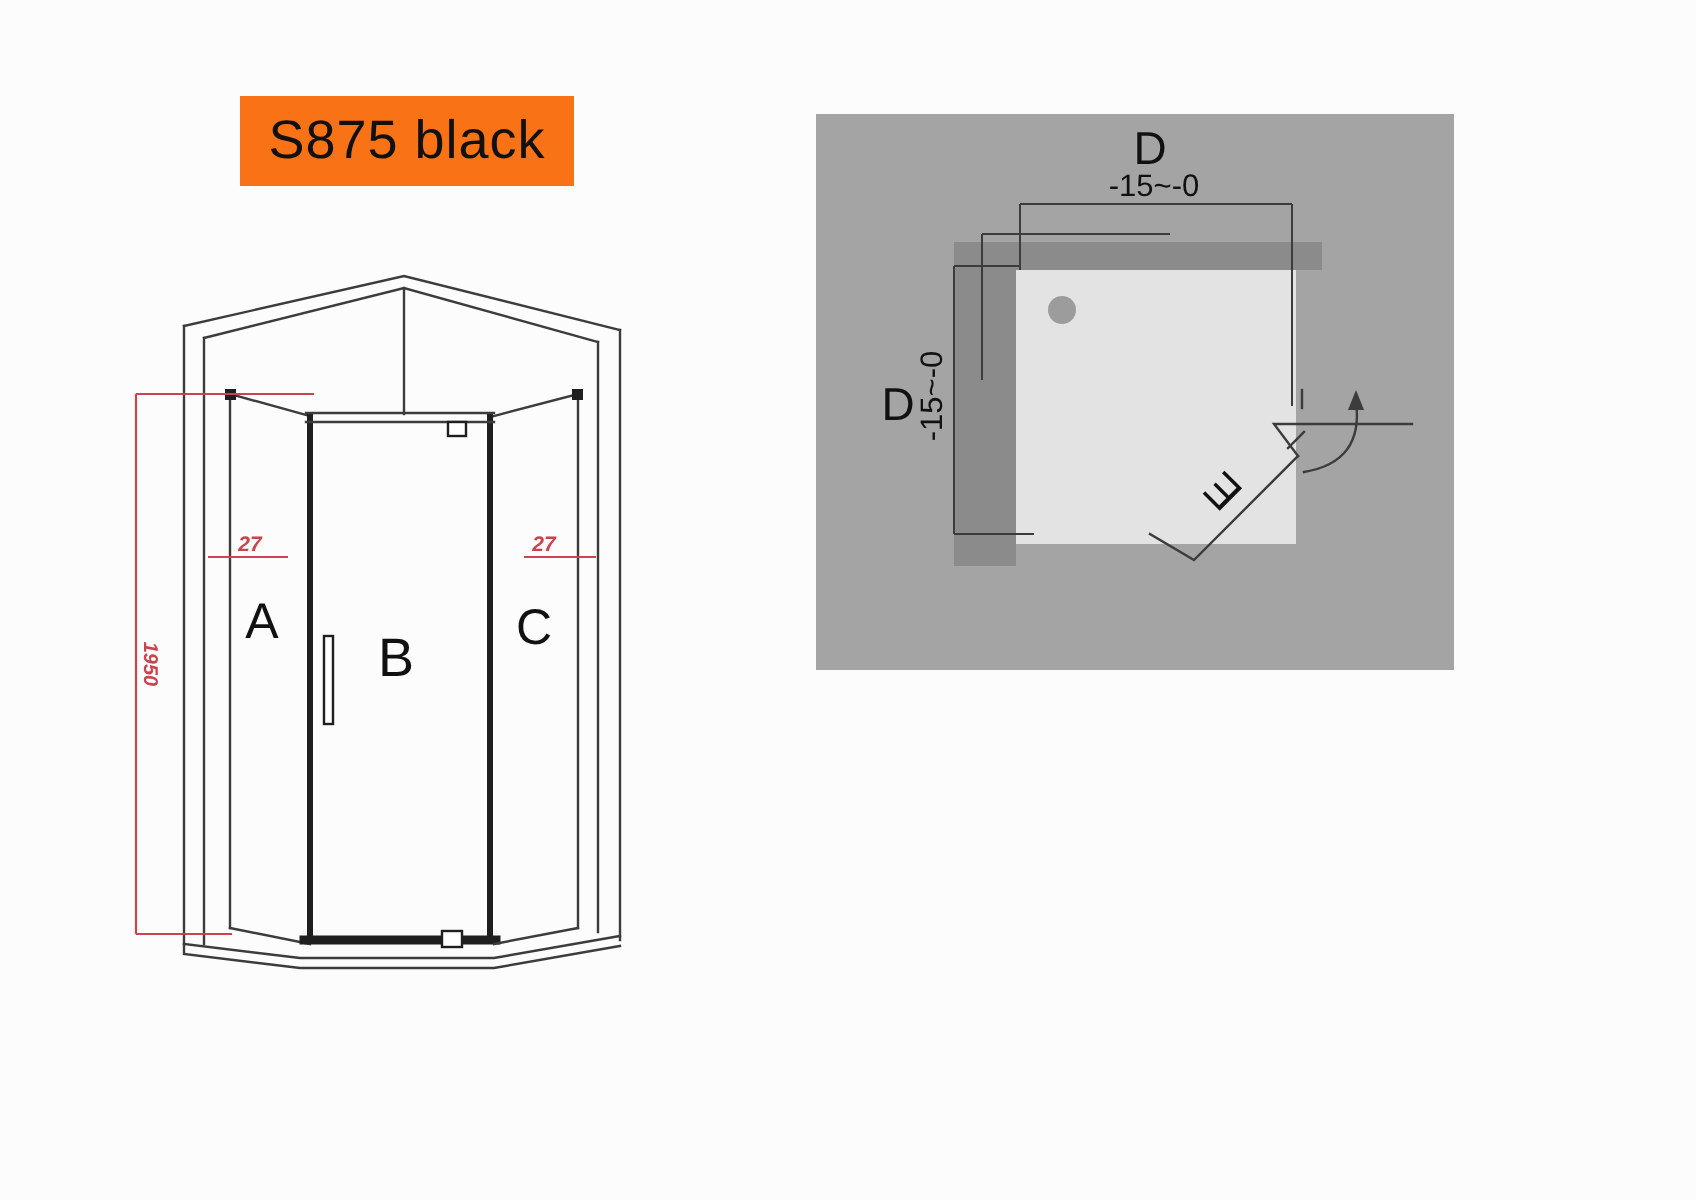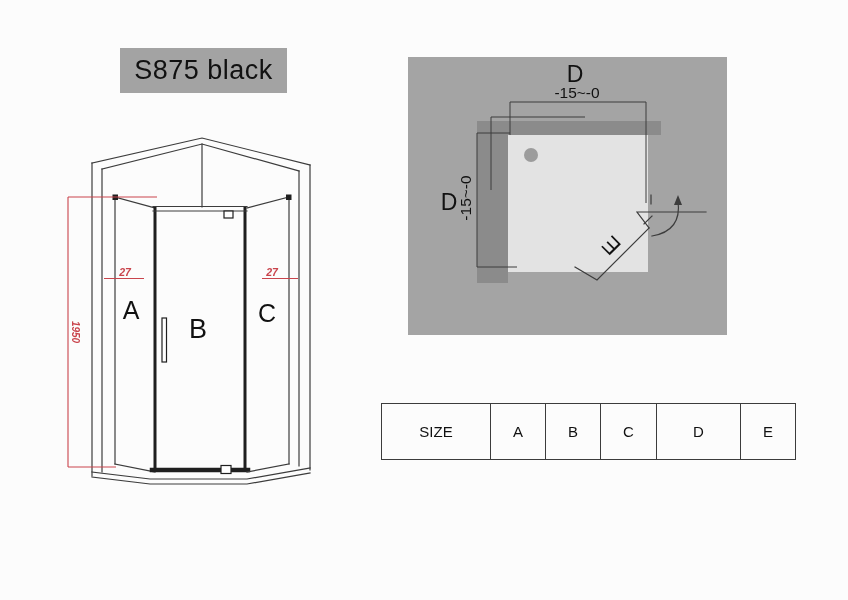--- a/index.html
+++ b/index.html
@@ -4,21 +4,21 @@
 <style>
   html,body{margin:0;padding:0;}
   body{
     width:848px;height:600px;position:relative;overflow:hidden;
     background:#fcfcfc;
     font-family:"Liberation Sans", sans-serif;
     color:#1a1a1a;
   }
   .title-chip{
     position:absolute;left:120px;top:48px;width:167px;height:45px;
-    background:#a3a3a3;
+    background:#f97316;
     display:flex;align-items:center;justify-content:center;
     font-size:27px;color:#111;letter-spacing:0.5px;
   }
   #front-view{position:absolute;left:55px;top:130px;}
   #top-view{position:absolute;left:408px;top:57px;}
   .ln{stroke:#3c3c3c;stroke-width:1.2;fill:none;stroke-linecap:square;}
   .ln-thick{stroke:#1f1f1f;stroke-width:3;fill:none;stroke-linecap:square;}
   .ln-thicker{stroke:#1f1f1f;stroke-width:4.5;fill:none;stroke-linecap:square;}
   .ln-dim{stroke:#3c3c3c;stroke-width:1;fill:none;}
   .dot{fill:#1f1f1f;}
@@ -144,22 +144,14 @@
 <table class="spec-table">
   <colgroup>
     <col style="width:109px">
       <col style="width:55px">
       <col style="width:55px">
     <col style="width:56px">
       <col style="width:84px">
       <col style="width:55px">
   </colgroup>
   <tbody>
-    <tr>
-      <th>SIZE</th>
-      <th>A</th>
-      <th>B</th>
-      <th>C</th>
-      <th>D</th>
-      <th>E</th>
-    </tr>
   </tbody>
 </table>
 
 </body></html>

